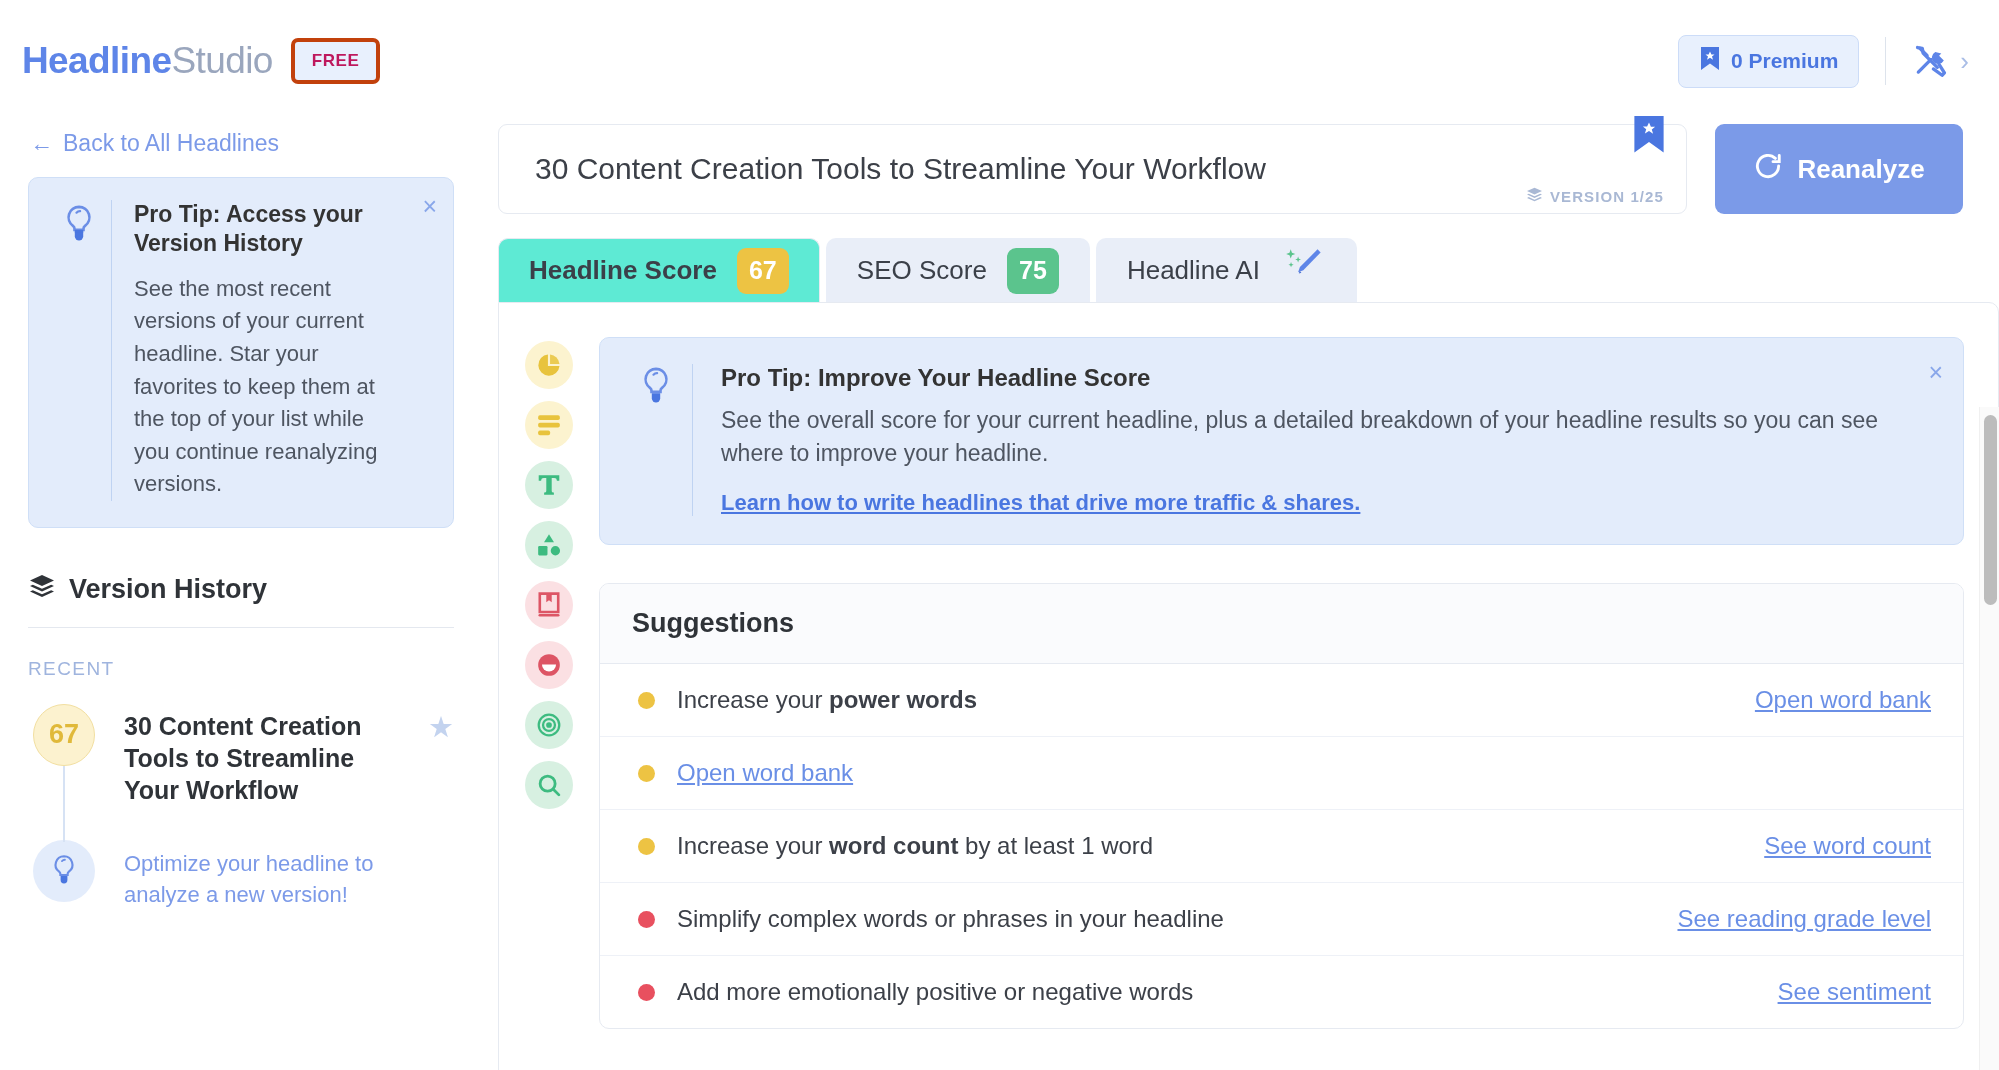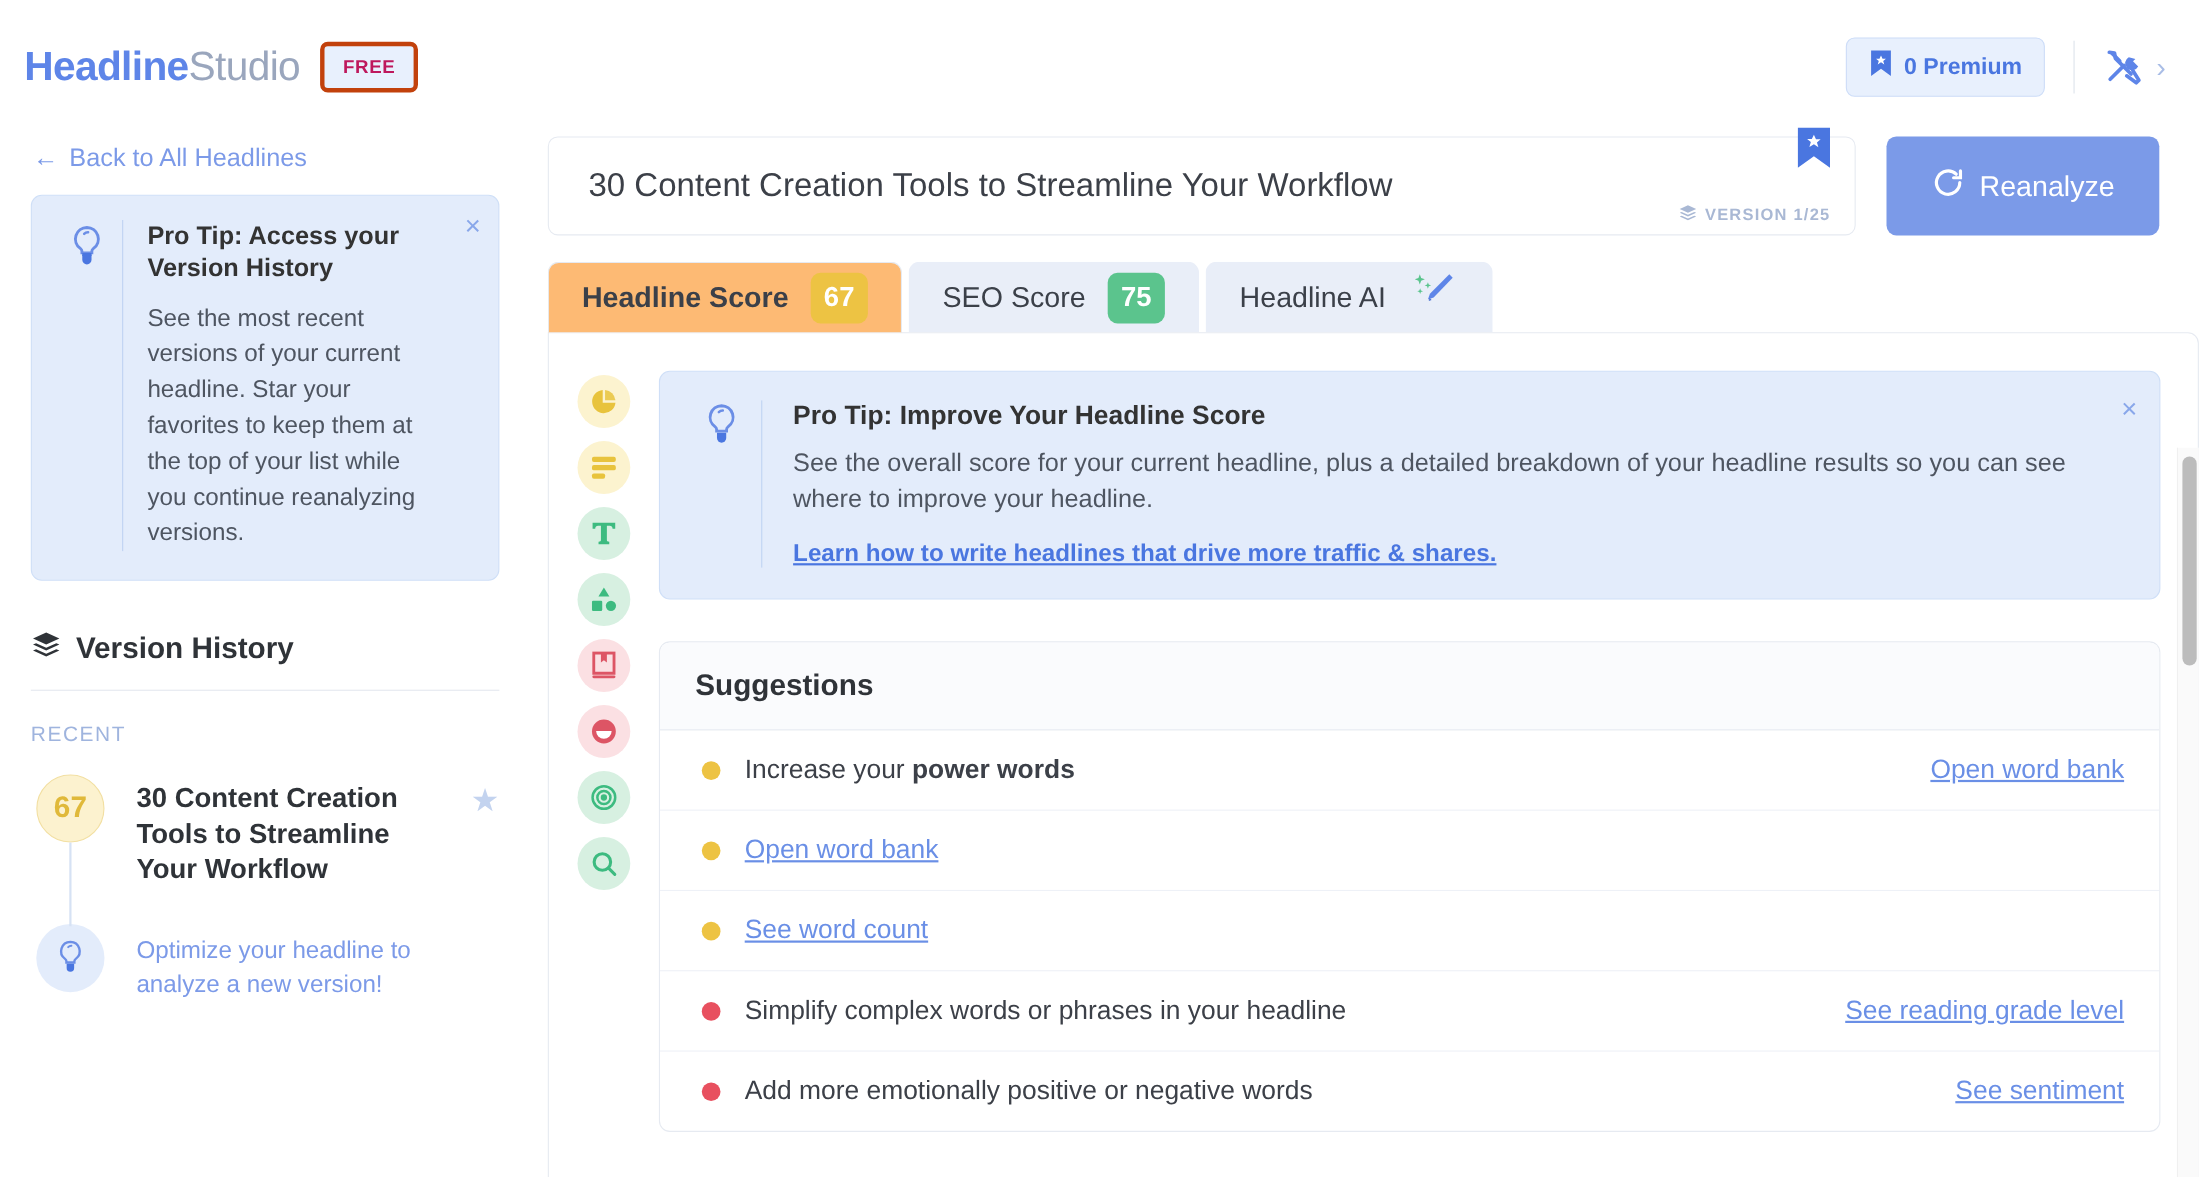--- a/index.html
+++ b/index.html
@@ -152,39 +152,39 @@
   }
   .version-tag {
     position: absolute; bottom: 8px; right: 22px;
     font-size: 15px; font-weight: 700; letter-spacing: 1.1px;
     color: #a9b8d4; display: flex; align-items: center; gap: 7px;
   }
   .reanalyze-btn {
     width: 248px; height: 90px; flex: none;
     background: #7b9ae8; color: #fff;
     border: none; border-radius: 9px;
-    font-size: 26px; font-weight: 400;
+    font-size: 26px; font-weight: 700;
     display: flex; align-items: center; justify-content: center; gap: 14px;
     cursor: pointer;
   }
 
   .tabs { display: flex; gap: 6px; padding: 24px 0 0 8px; position: relative; z-index: 2; }
   .tab {
     display: flex; align-items: center; gap: 20px;
     padding: 0 30px;
     height: 64px;
     border-radius: 10px 10px 0 0;
     background: #e9eef8;
     font-size: 26px;
     color: #3b4049;
     cursor: pointer;
     border: 1px solid transparent;
     border-bottom: none;
   }
-  .tab.active { background: #fdba74; font-weight: 700; border-color: #e6eaf1; }
+  .tab.active { background: #5eead4; font-weight: 700; border-color: #e6eaf1; }
   .tab-badge {
     min-width: 52px; height: 46px; border-radius: 9px;
     display: flex; align-items: center; justify-content: center;
     color: #fff; font-size: 25px; font-weight: 700; padding: 0 10px;
   }
 
   .panel {
     margin: 0 0 0 8px;
     background: #fff;
     border: 1px solid #e6eaf1;
@@ -505,20 +505,21 @@
             <a class="sug-link">Open word bank</a>
           </div>
 
           <div class="sug-row">
             <span class="dot" style="background:#edc343"></span>
             <a class="sug-link">Open word bank</a>
           </div>
 
           <div class="sug-row">
             <span class="dot" style="background:#edc343"></span>
+            <span class="sug-text"><span>Increase your </span><b>word count</b><span> by at least 1 word</span></span>
             <a class="sug-link">See word count</a>
           </div>
 
           <div class="sug-row">
             <span class="dot" style="background:#e8505f"></span>
             <span class="sug-text"><span>Simplify complex words or phrases in your headline</span><b></b><span></span></span>
             <a class="sug-link">See reading grade level</a>
           </div>
 
           <div class="sug-row">

